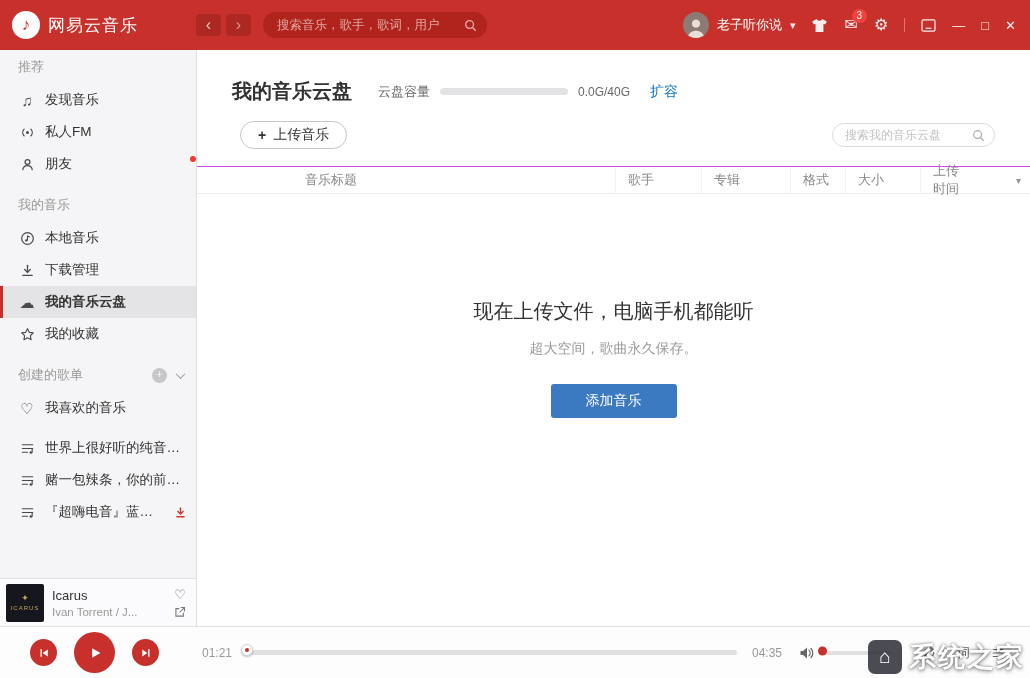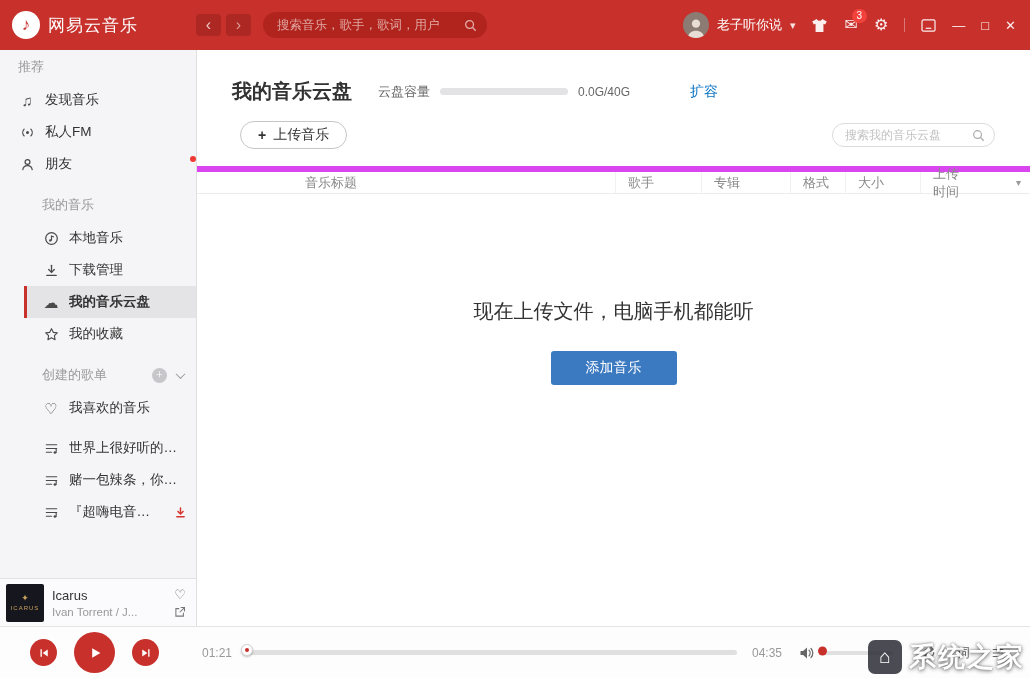--- a/index.html
+++ b/index.html
@@ -26,21 +26,21 @@
   .tb-icon { color:rgba(255,255,255,.92); font-size:16px; line-height:1; cursor:pointer; display:flex; align-items:center; }
   .msg-wrap { position:relative; }
   .badge-num { position:absolute; top:-8px; right:-9px; background:#F3413C; color:#fff; border-radius:8px; min-width:15px; height:14px; line-height:14px; font-size:10px; text-align:center; padding:0 3px; }
   .vsep { width:1px; height:14px; background:rgba(255,255,255,.35); }
   .win-btn { font-size:13px; color:rgba(255,255,255,.92); cursor:pointer; }
 
   
   .body-row { flex:1; display:flex; min-height:0; }
   .sidebar { flex:0 0 197px; background:#F5F5F7; border-right:1px solid #E0E0E0; position:relative; overflow:hidden; }
   .side-scroll { height:calc(100% - 48px); overflow:hidden; }
-  .group + .group { margin-top:8px;margin-left:24px; }
+  .group + .group { margin-top:8px; }
   .group-title { height:34px; display:flex; align-items:center; padding:0 12px 0 18px; color:#999; font-size:13px;font-family:Liberation Serif, serif; }
   .gt-controls { margin-left:auto; display:flex; align-items:center; gap:10px; }
   .circle-plus { width:15px; height:15px; background:#C7C7CB; border-radius:50%; color:#fff; font-size:12px; line-height:14px; text-align:center; cursor:pointer; }
   .chev { width:7px; height:7px; border-right:1.5px solid #9b9b9b; border-bottom:1.5px solid #9b9b9b; transform:rotate(45deg) translate(-1px,-1px); cursor:pointer; }
   .item { height:32px; display:flex; align-items:center; gap:9px; padding-left:18px; font-size:13.5px; color:#333; position:relative; cursor:pointer; }
   .item .icn { width:18px; flex:0 0 18px; display:flex; justify-content:center; align-items:center; color:#4A4A4A; font-size:15px; line-height:1; }
   .item .label { white-space:nowrap; overflow:hidden; text-overflow:ellipsis; flex:1; padding-right:8px; }
   .item.selected { background:#E4E4E7; font-weight:bold; }
   .item.selected::before { content:""; position:absolute; left:0; top:0; bottom:0; width:3px; background:#C7302B; }
   .reddot { width:6px; height:6px; background:#EF3A34; border-radius:50%; align-self:flex-start; margin:8px 0 0 -4px; }
@@ -58,30 +58,30 @@
 
   
   .content { flex:1; min-width:0; background:#fff; position:relative; }
   .page-head { padding:28px 0 0 35px; display:flex; align-items:center; }
   .page-title { font-size:20px; font-weight:bold; color:#333; }
   .cap { display:flex; align-items:center; margin-left:26px; gap:10px; }
   .cap-label { font-size:13px; color:#666; }
   .cap-bar { width:128px; height:7px; background:#E3E3E6; border-radius:4px; overflow:hidden; }
   .cap-fill { height:100%; background:#C7302B; border-radius:4px; }
   .cap-value { font-size:12px; color:#666; }
-  .expand-link { margin-left:60px; font-size:14px; color:#0C73C2; cursor:pointer; text-decoration:none;text-align:right; }
+  .expand-link { margin-left:20px; font-size:14px; color:#0C73C2; cursor:pointer; text-decoration:none;text-align:right; }
 
   .toolbar { margin-top:16px; padding:0 35px 0 43px; display:flex; align-items:center; }
   .upload-btn { height:28px; border:1px solid #C6C6C6; border-radius:15px; background:#fff; display:flex; align-items:center; gap:7px; padding:0 17px; font-size:14px; color:#333; cursor:pointer; }
   .upload-btn .plus { font-size:14px; font-weight:bold; line-height:1; }
   .cloud-search { margin-left:auto; width:163px; height:24px; border:1px solid #DCDCDC; border-radius:13px; display:flex; align-items:center; padding:0 9px 0 12px; background:#fff; }
   .cloud-search input { flex:1; border:none; outline:none; font-size:12px; color:#666; min-width:0; background:transparent; }
   .cloud-search input::placeholder { color:#C2C2C2; }
 
-  .table-head { margin-top:17px; height:28px; border-top:6px solid #d946ef; border-bottom:1px solid #ECECEC; display:flex; align-items:stretch; font-size:13px; color:#888; }
+  .table-head { margin-top:17px; height:28px; border-top:1px solid #d946ef; border-bottom:1px solid #ECECEC; display:flex; align-items:stretch; font-size:13px; color:#888; }
   .th { display:flex; align-items:center; padding-left:12px; border-left:1px solid #F1F1F1; cursor:pointer; }
   .th-spacer { width:96px; border-left:none; cursor:default; }
   .th-title { flex:1; border-left:none; }
   .th-singer { width:86px; }
   .th-album  { width:89px; }
   .th-format { width:55px; }
   .th-size   { width:75px; }
   .th-time   { width:110px;gap:44px; }
   .th-caret  { margin-left:auto; margin-right:9px; color:#999; font-size:10px; }
 
@@ -356,20 +356,21 @@
         <div class="th th-format">格式</div>
         <div class="th th-size">大小</div>
         <div class="th th-time">
           <span>上传时间</span>
           <span class="th-caret">▾</span>
         </div>
       </div>
 
       <div class="empty">
         <div class="empty-title">现在上传文件，电脑手机都能听</div>
+        <div class="empty-sub">超大空间，歌曲永久保存。</div>
         <button class="add-btn">添加音乐</button>
       </div>
 
     </section>
   </div>
 
   <footer class="playerbar">
     <span class="pbtn small">
       <svg width="12" height="12" viewBox="0 0 16 16">
           <path d="M4.2 3v10" stroke="#fff" stroke-width="1.8"></path>

